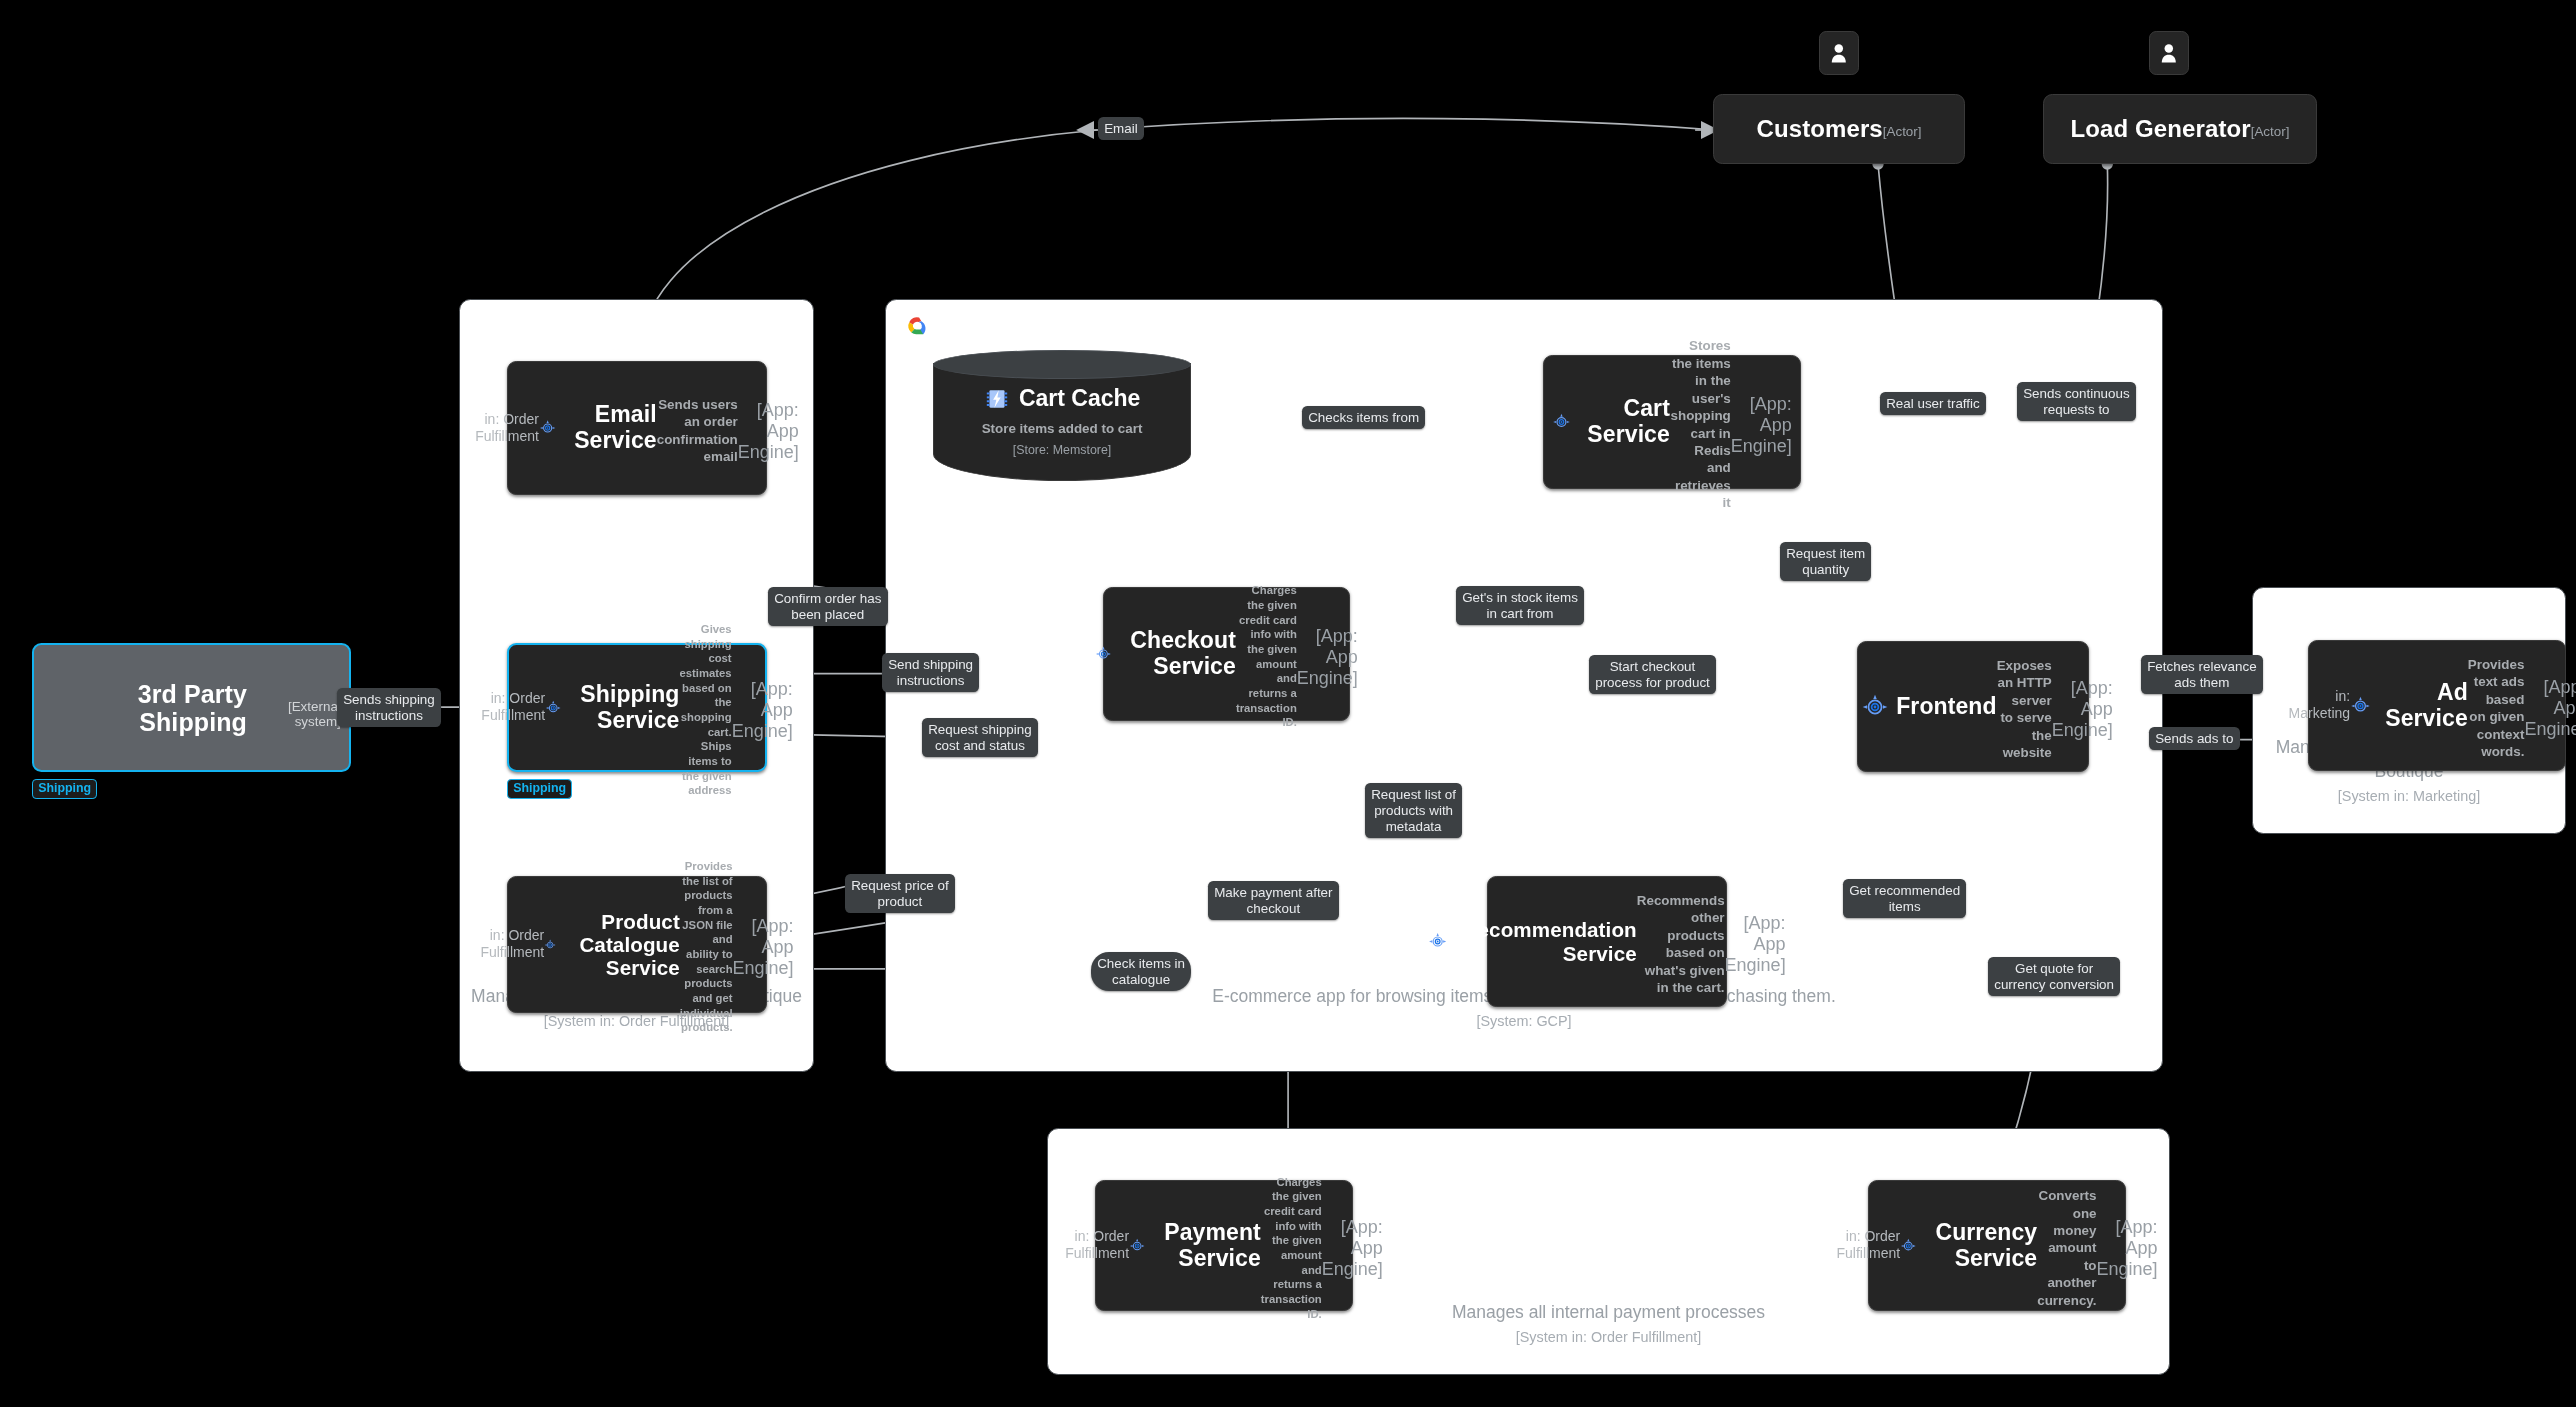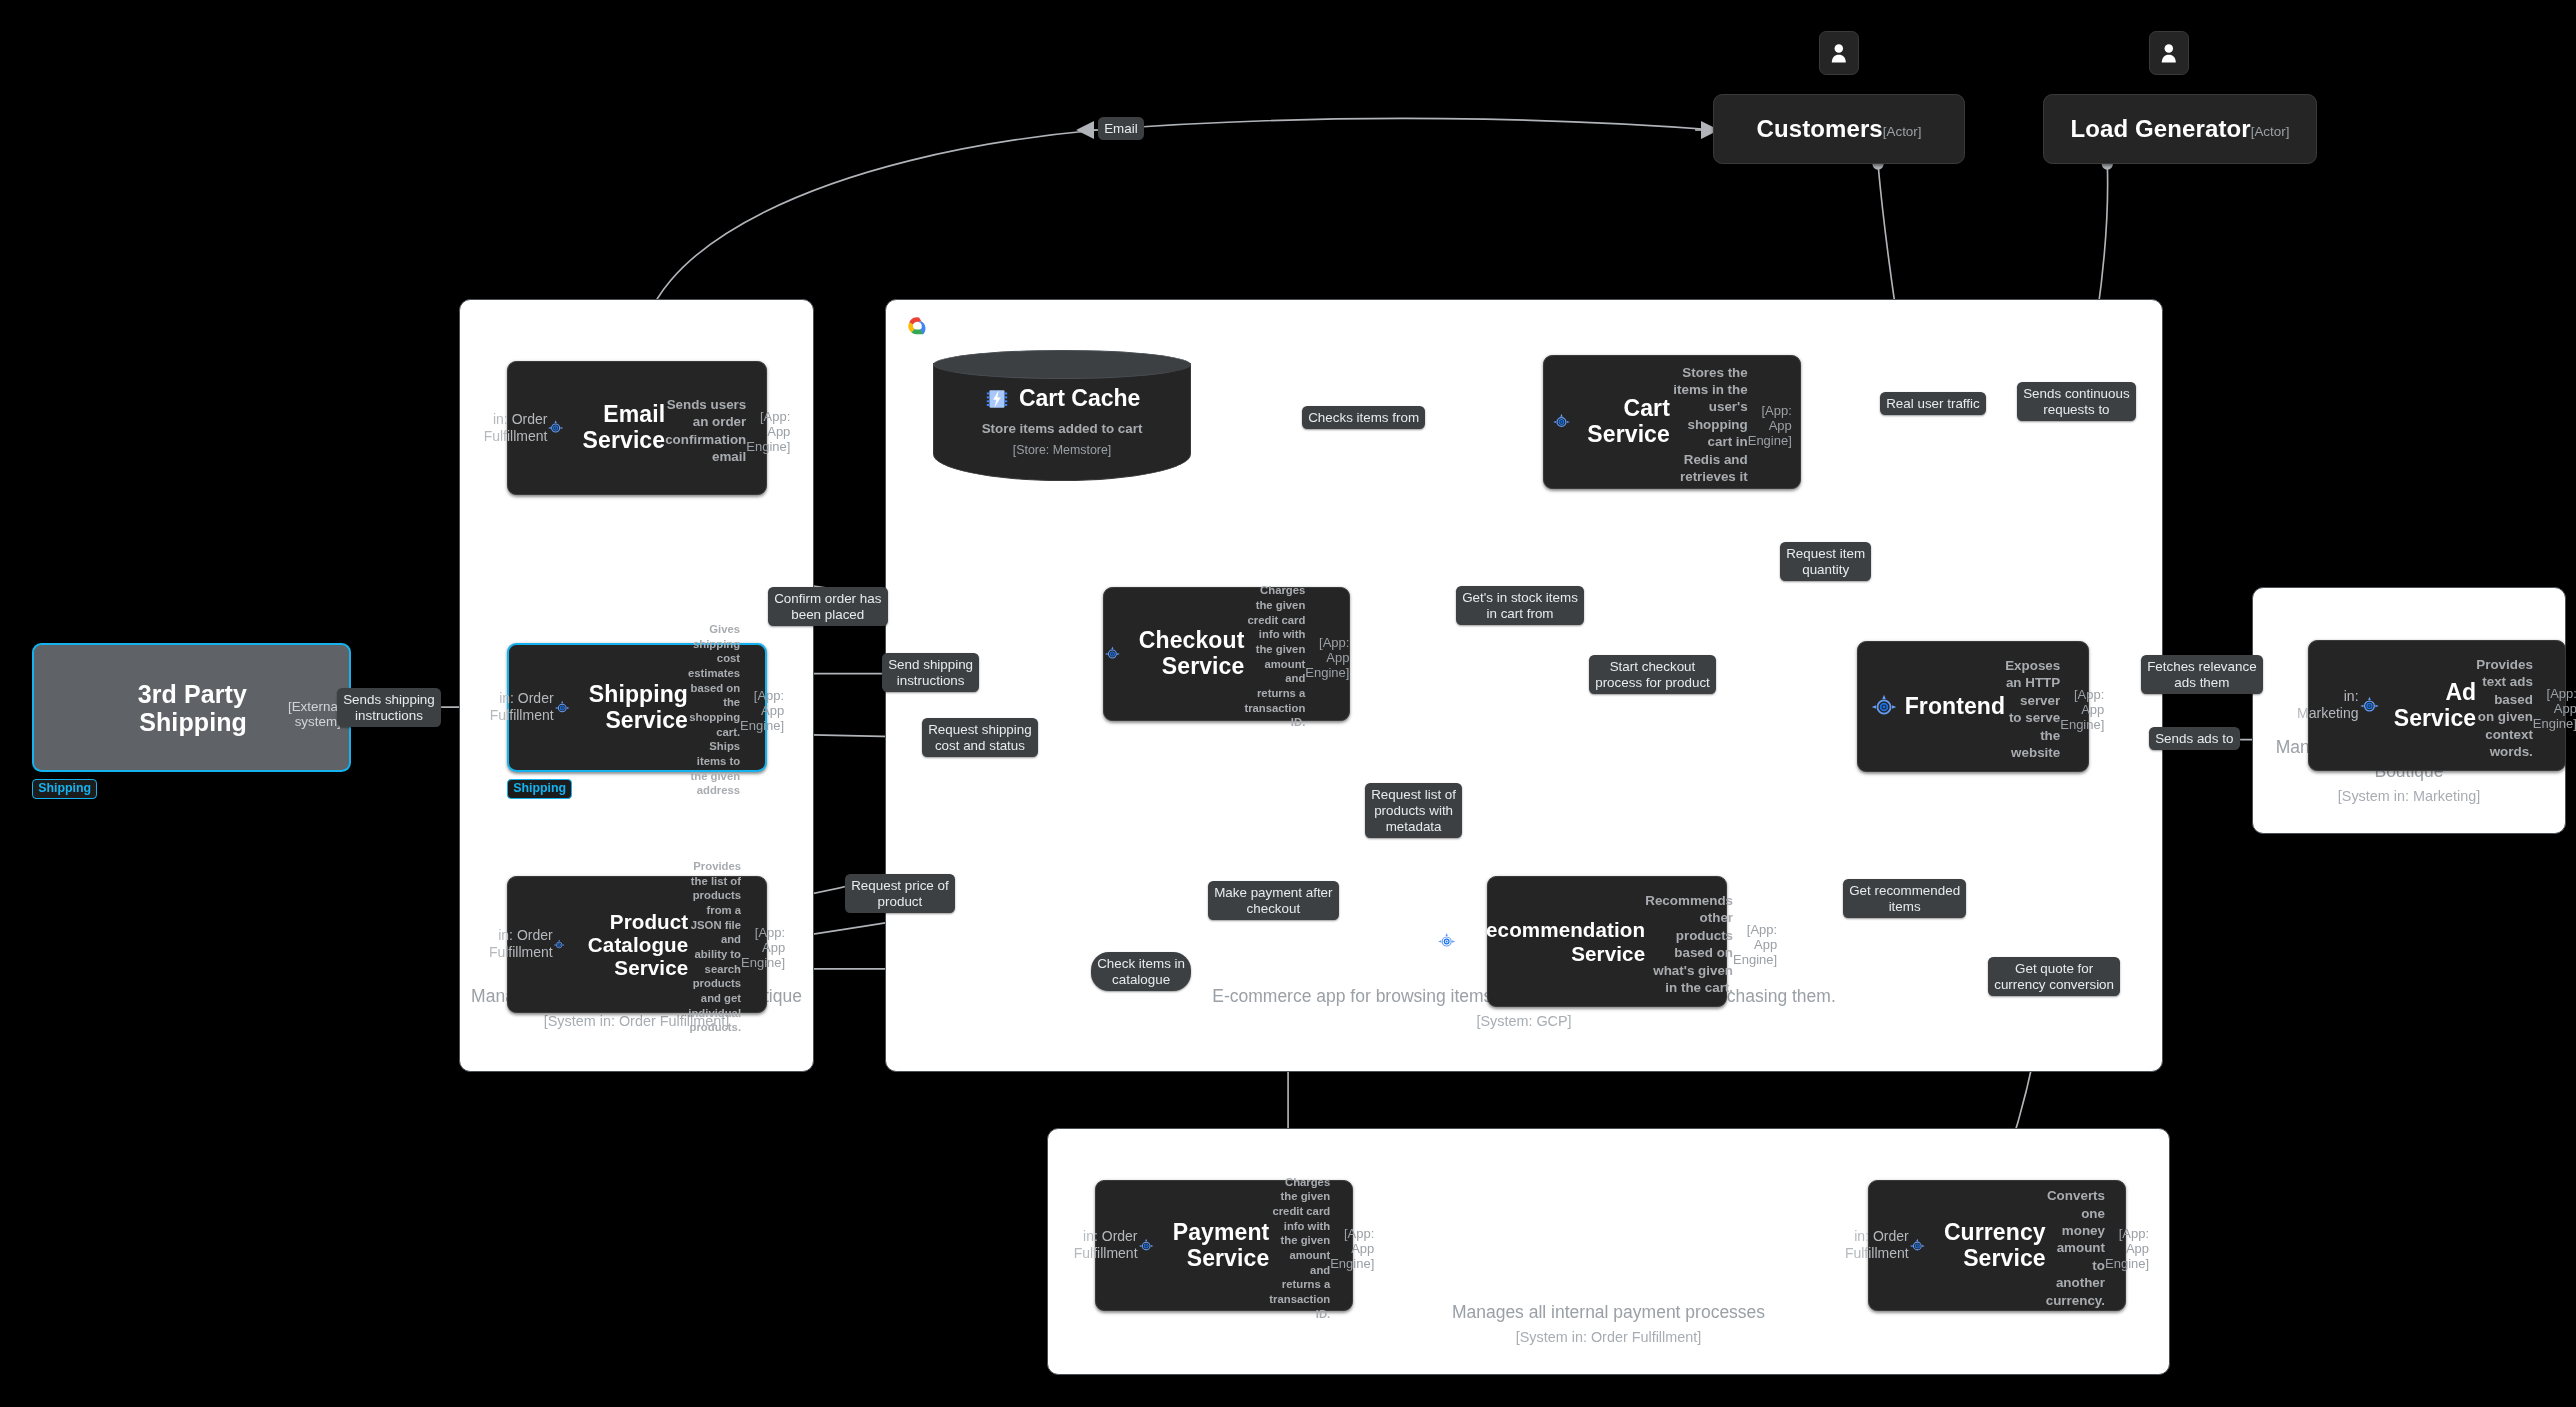--- a/index.html
+++ b/index.html
@@ -32,21 +32,21 @@
     justify-content:center;align-items:center;
     box-shadow:0 1.5px 3.1px rgba(0,0,0,.45);
     border:1px solid #3a3a3a;
   }
   .node .ctx{font-size:14px;color:#b5b9bd;line-height:1.2;margin-bottom:1px;}
   .node .titlerow{display:flex;align-items:center;justify-content:center;gap:7.2px;width:100%;}
   .node .ttl{font-size:23px;font-weight:700;color:#fff;line-height:1.12;letter-spacing:0.1px;}
   .node .ttl.small{font-size:20.6px;}
   .node .desc{font-size:13.4px;color:#a8acb0;line-height:1.3;margin-top:5.2px;font-weight:600;}
   .node .desc.tiny{font-size:11.3px;}
-  .node .tech{font-size:13px;color:#9aa0a6;margin-top:6.2px;}
+  .node .tech{font-size:18px;color:#9aa0a6;margin-top:6.2px;}
 
   .node.highlight{border:2.6px solid #14b3f0;}
   .node.ext{background:#5f6368;border:2.6px solid #14b3f0;}
   .node.ext .ttl{font-size:25px;}
   .node.ext .tech{font-size:13.4px;color:#d2d5d8;margin-top:13.4px;}
 
   .node.actor{padding:9.3px 8.2px;}
   .node.actor .ttl{font-size:24px;}
   .node.actor .tech{font-size:13.4px;margin-top:5.2px;}
 

